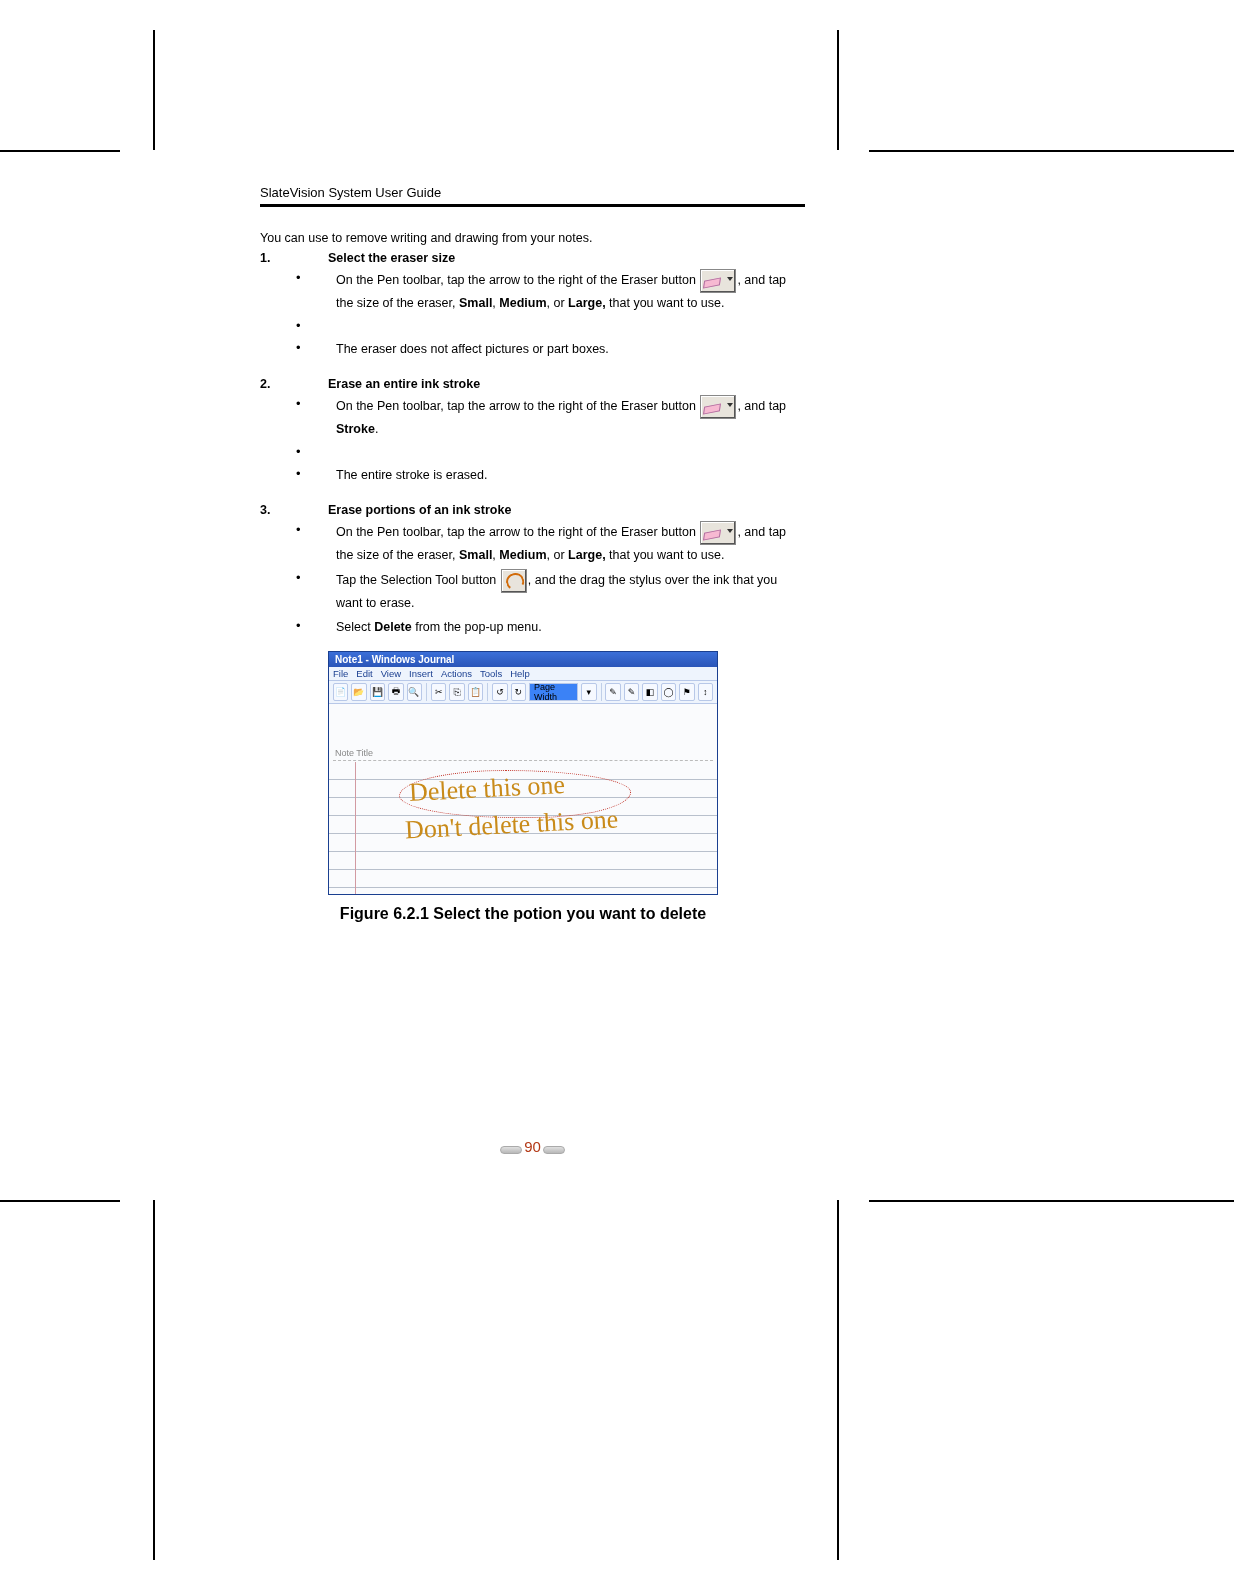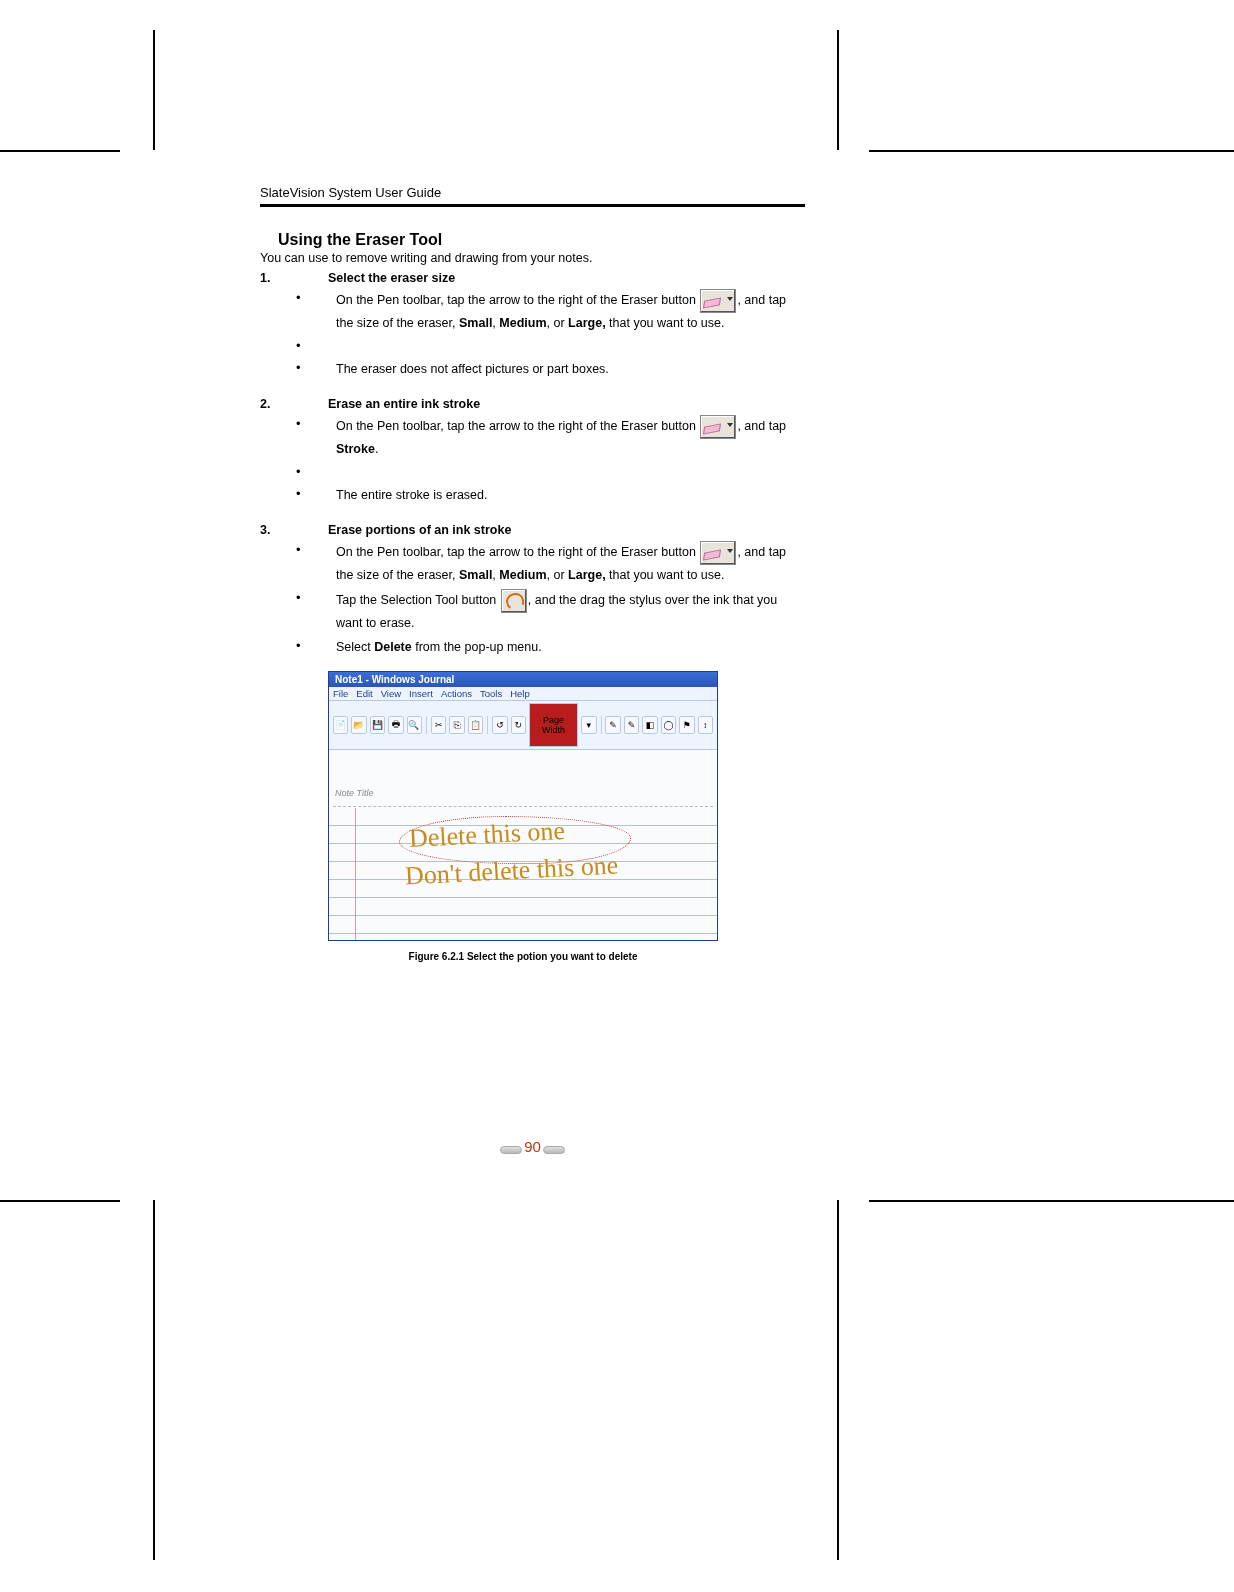--- a/index.html
+++ b/index.html
@@ -145,44 +145,43 @@
     background: #f6f9ff;
     border-radius: 2px;
     display: inline-flex;
     align-items: center;
     justify-content: center;
     font-size: 9px;
   }
   .tb-zoom {
     height: 16px;
     border: 1px solid #b8c8e8;
-    background: #b91c1c;
+    background: #3b82f6;
     font-size: 9px;
-    padding: 13px 4px;
+    padding: 0 4px;
     display: inline-flex;
     align-items: center;
-    text-align: center;
   }
   .tb-sep { width:1px; height:18px; background:#c0cfe8; margin:0 1px; }
 
   .jw-paper {
     position: relative;
     height: 190px;
     background:
       repeating-linear-gradient(to bottom, transparent 0 17px, #b8c0cc 17px 18px) 0 58px / 100% 100% no-repeat,
       #fafbfd;
   }
   .jw-paper::before{
     content:"";
     position:absolute; left:26px; top:58px; bottom:0;
     width:1px; background:#d29aa2;
   }
   .jw-note-title{
-    position:absolute; left:6px; top:38px;
-    font-size:9px; color:#888;font-style:italic;
+    position:absolute; left:6px; top:44px;
+    font-size:9px; color:#888;
   }
   .jw-dotted-header{
     position:absolute; left:4px; right:4px; top:56px;
     height:0; border-top:1px dashed #bbb;
   }
   .jw-lasso-area{
     position:absolute;
     left:70px; top:66px; width:230px; height:46px;
     border:1.5px dotted #c23328;
     border-radius:60% 70% 55% 65% / 70% 60% 70% 60%;
@@ -194,21 +193,21 @@
     white-space:nowrap;
   }
   .jw-ink2{
     position:absolute; left:76px; top:106px;
     font-family:"Brush Script MT","Segoe Script",cursive;
     font-size:26px; color:#c98b1a; transform:rotate(-3deg);
     white-space:nowrap;
   }
   .figure-caption{
     text-align:center;
-    font-size:10px;
+    font-size:16px;
     font-weight:bold;
     margin-top:10px;
   }
 
   .footer-block{
     position:absolute;
     left:260px; width:545px;
     top: 1138px;
     text-align:center;
   }
@@ -247,21 +246,20 @@
   <div class="crop h crop-bl-h"></div>
   <div class="crop v crop-bl-v"></div>
   <div class="crop h crop-br-h"></div>
   <div class="crop v crop-br-v"></div>
 
   <div class="content-frame">
 
     <div class="header-title">SlateVision System User Guide</div>
     <div class="header-rule"></div>
 
-    <div class="section-title">Using the Eraser Tool</div>
     <div class="intro">You can use to remove writing and drawing from your notes.</div>
 
     <div id="steps-container">
         <div class="num-row">
           <div class="num">1.</div>
           <div class="num-txt">Select the eraser size</div>
         </div>
         <div class="bul-row">
           <div class="bul-pad"></div>
           <div class="bul-dot">•</div>

